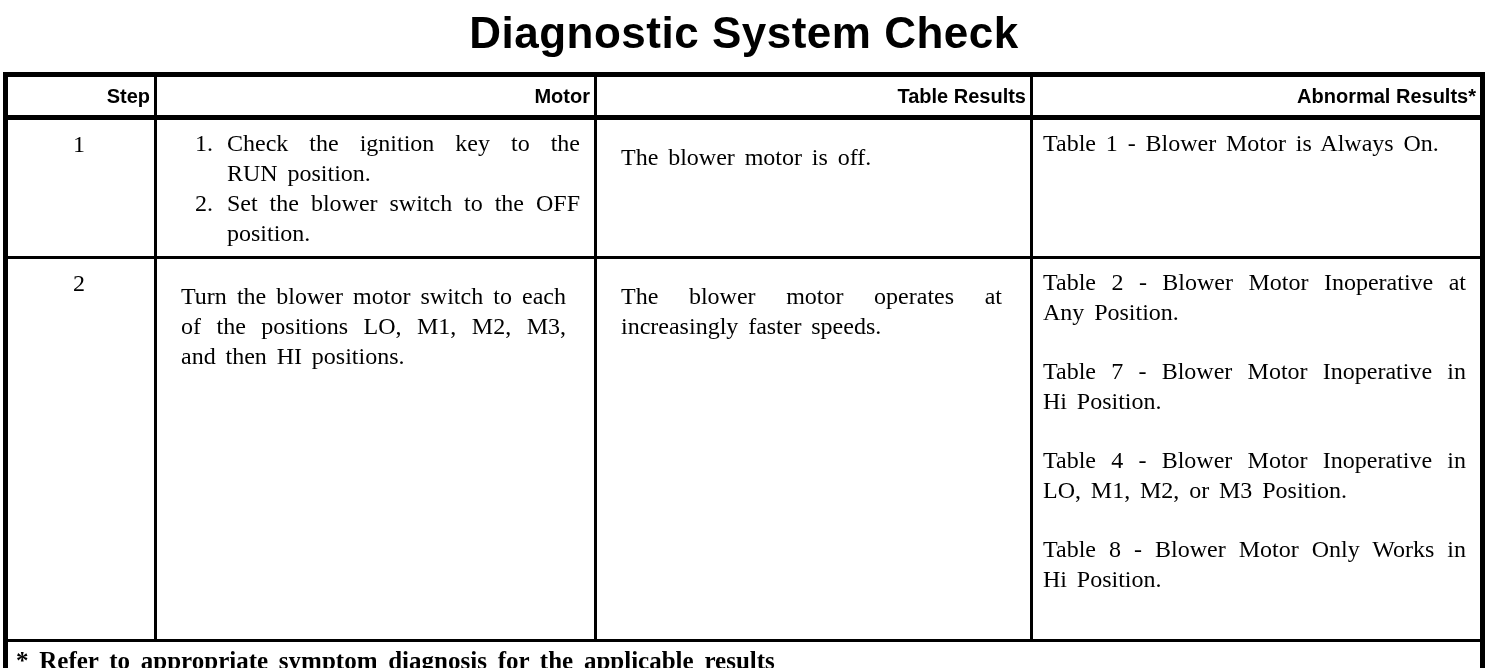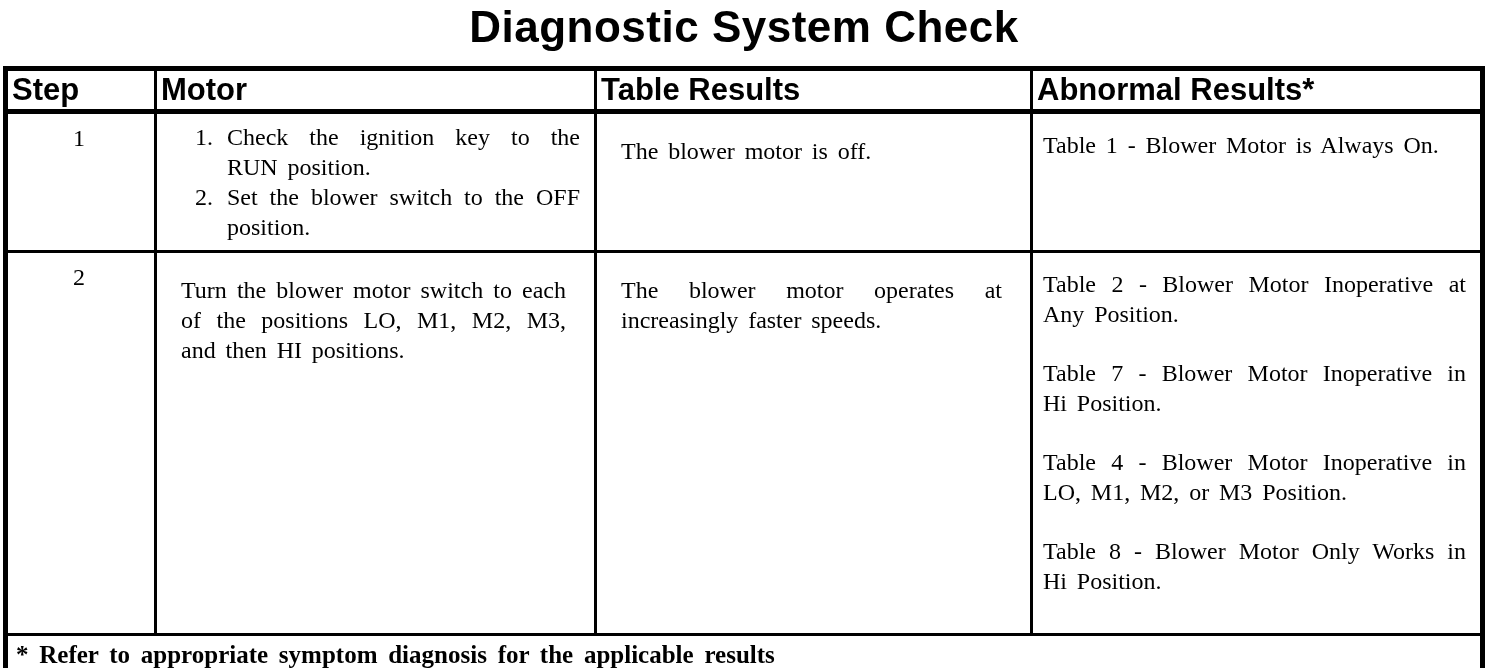--- a/index.html
+++ b/index.html
@@ -10,21 +10,21 @@
   }
   .page {
     position: relative;
     width: 1488px;
     height: 668px;
     background: #ffffff;
     overflow: hidden;
     font-family: "Liberation Serif", serif;
   }
   .title {
-    margin: 0;
+    margin: 6px;
     padding-top: 3px;
     text-align: center;
     font-family: "Liberation Sans", sans-serif;
     font-weight: bold;
     font-size: 44px;
     line-height: 48px;
     letter-spacing: 0.5px;
   }
   table.diag {
     border-collapse: collapse;
@@ -34,22 +34,22 @@
     border: 5px solid #000000;
   }
   col.col-step    { width: 150px; }
   col.col-action  { width: 440px; }
   col.col-normal  { width: 436px; }
   col.col-abnormal{ width: auto;  }
 
   th {
     font-family: "Liberation Sans", sans-serif;
     font-weight: bold;
-    font-size: 31px;
-    text-align: left;
+    font-size: 20px;
+    text-align: right;
     vertical-align: middle;
     border: 3px solid #000000;
     border-bottom-width: 5px;
     height: 38px;
     padding: 0 4px;
   }
   td {
     border: 3px solid #000000;
     vertical-align: top;
     font-size: 24px;
@@ -72,21 +72,21 @@
   .list-item .txt {
     flex: 1 1 auto;
     text-align: justify;
     word-spacing: 0.16em;
   }
   td p {
     margin: 14px;
     text-align: justify;
     word-spacing: 0.16em;
   }
-  td.cell-abnormal p { margin: 8px 0 29px 0; }
+  td.cell-abnormal p { margin: 0 0 29px 0; }
   td.cell-abnormal p:last-child { margin-bottom: 0; }
 
   tfoot td.footnote-cell {
     font-weight: bold;
     font-size: 25px;
     line-height: 30px;
     height: 30px;
     vertical-align: middle;
     padding: 4px 8px;
     word-spacing: 0.18em;

